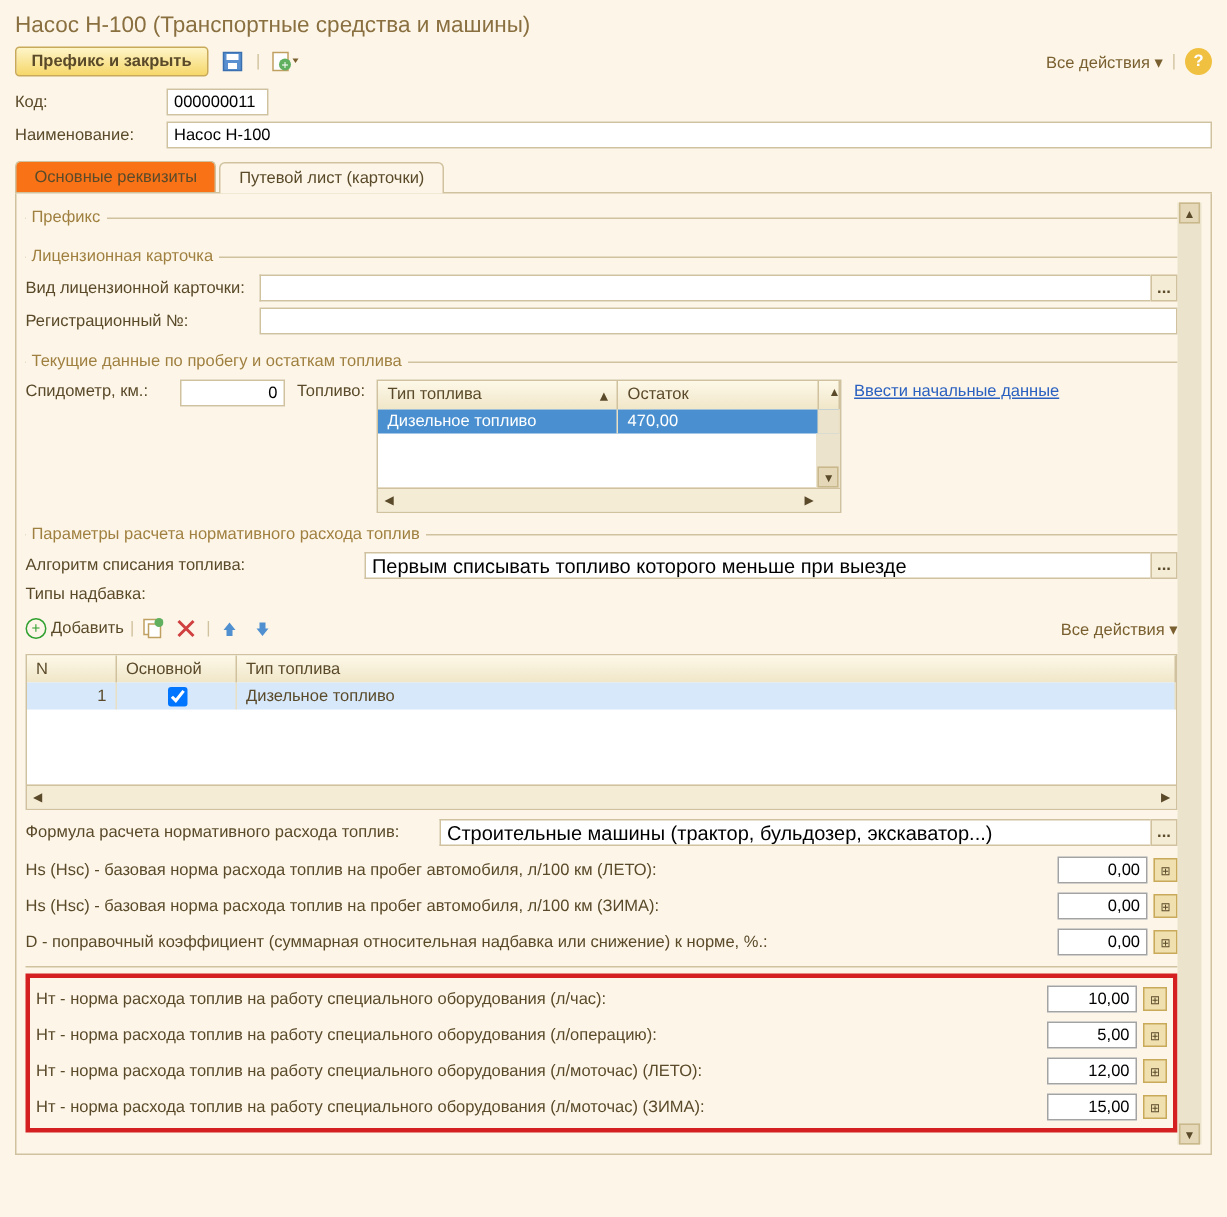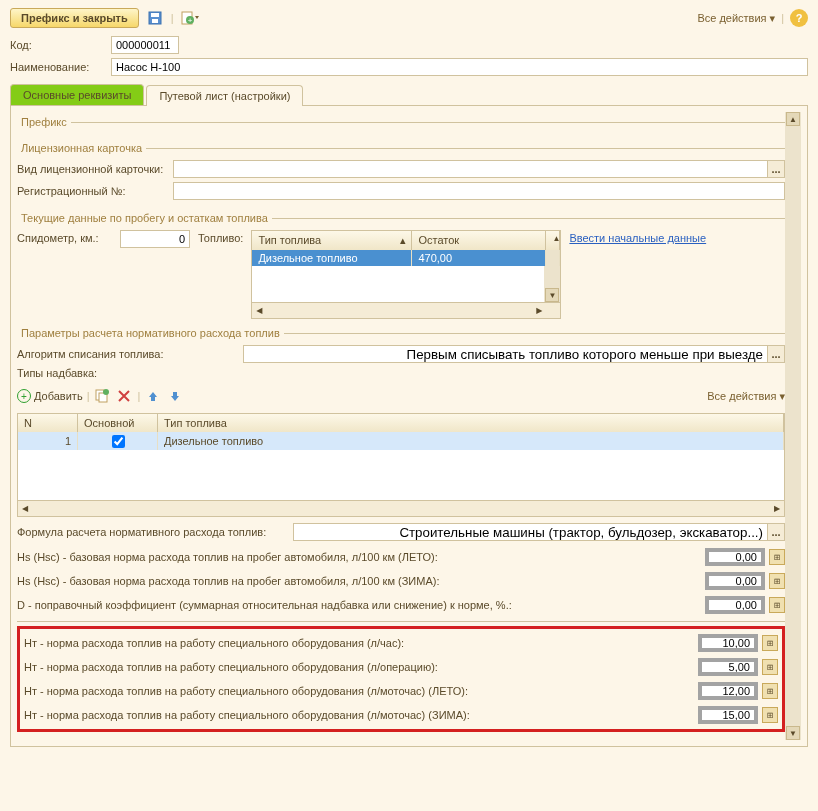--- a/index.html
+++ b/index.html
@@ -10,31 +10,31 @@
   .btn-main { background: linear-gradient(#fef5c8,#f6d76a); border: 1px solid #c9a95a; border-radius: 3px; padding: 3px 10px; font-weight: bold; color: #5a4a2a; cursor: pointer; font-size: 11px; }
   .icon-btn { width: 20px; height: 20px; display: inline-flex; align-items: center; justify-content: center; cursor: pointer; }
   .spacer { flex: 1; }
   .link-dd { color: #7a6030; cursor: pointer; }
   .help-circ { width: 18px; height: 18px; border-radius: 50%; background: #f0c040; color: #fff; display: inline-flex; align-items: center; justify-content: center; font-weight: bold; font-size: 11px; }
   .form-row { display: flex; align-items: center; gap: 6px; margin-bottom: 4px; }
   .label { color: #5a4a2a; min-width: 95px; }
   .input { border: 1px solid #d0c29e; background: #fff; padding: 2px 4px; font-size: 11px; height: 18px; }
   .input.wide { flex: 1; }
   .tabs { display: flex; margin-top: 8px; border-bottom: 1px solid #d0c29e; }
-  .tab { padding: 4px 12px; border: 1px solid #d0c29e; border-bottom: none; background: #84cc16; cursor: pointer; border-radius: 4px 4px 0 0; margin-right: 2px; }
+  .tab { padding: 4px 12px; border: 1px solid #d0c29e; border-bottom: none; background: #f97316; cursor: pointer; border-radius: 4px 4px 0 0; margin-right: 2px; }
   .tab.active { background: #fdf6e8; position: relative; top: 1px; }
   .content { border: 1px solid #d0c29e; border-top: none; padding: 6px; display: flex; }
   .main-col { flex: 1; }
   .scrollbar { width: 16px; background: #ece3cc; display: flex; flex-direction: column; align-items: center; justify-content: space-between; }
   .sb-btn { width: 14px; height: 14px; background: #e4d8b8; border: 1px solid #c9b88c; font-size: 8px; display:flex; align-items:center; justify-content:center; cursor:pointer; }
   fieldset { border: 1px solid #d0c29e; border-left: none; border-right: none; border-bottom: none; margin: 4px 0 8px 0; padding: 6px 0 0 0; }
   legend { color: #a08040; padding: 0 4px; margin-top: 38px; }
   .hint { color: #7a6030; line-height: 1.3; }
   .sel-input { display: flex; flex: 1; }
-  .sel-input input { flex: 1; border: 1px solid #d0c29e; border-right: none; padding: 2px 4px; height: 18px; text-align: right; }
+  .sel-input input { flex: 1; border: 1px solid #d0c29e; border-right: none; padding: 2px 4px; height: 18px; }
   .sel-input .dots { width: 18px; border: 1px solid #d0c29e; background: #f5ecd6; text-align: center; cursor: pointer; font-weight: bold; line-height: 16px; }
   .grid { border: 1px solid #d0c29e; background: #fff; }
   .grid-head { display: flex; background: linear-gradient(#fdf8e8,#f0e6c8); }
   .gh-cell { border-right: 1px solid #d0c29e; padding: 3px 6px; font-size: 11px; color: #5a4a2a; }
   .grid-body { }
   .grid-row { display: flex; }
   .grid-row.sel { background: #4a90d0; color: #fff; }
   .gb-cell { border-right: 1px solid #e8dfc4; padding: 2px 6px; font-size: 11px; }
   .hscroll { display: flex; background: #f5ecd6; border-top: 1px solid #d0c29e; height: 16px; align-items:center; }
   .hs-btn { width: 14px; text-align: center; cursor: pointer; font-size: 8px; }
@@ -44,30 +44,31 @@
   .tbl-head { display: flex; background: linear-gradient(#fdf8e8,#f0e6c8); }
   .th { border-right: 1px solid #d0c29e; padding: 3px 6px; }
   .tbl-body .tr { display: flex; background: #d6e8fa; }
   .td { border-right: 1px solid #e8dfc4; padding: 2px 6px; height: 18px; display:flex; align-items:center; }
   .toolbar2 { display: flex; align-items: center; gap: 4px; padding: 4px 0; }
   .add-btn { display: inline-flex; align-items: center; gap: 3px; cursor: pointer; color: #5a4a2a; }
   .ic-sq { width: 14px; height: 14px; display:inline-flex; align-items:center; justify-content:center; font-size:10px; }
   .mini-ic { width: 18px; height: 18px; cursor: pointer; display:inline-flex; align-items:center; justify-content:center; }
   .param-row { display: flex; align-items: center; padding: 3px 0; gap: 4px; }
   .param-label { flex: 1; color: #5a4a2a; }
-  .param-input { width: 60px; text-align: right; border: 4px solid #a3a3a3; padding: 2px 4px; height: 18px; font-size:11px; }
+  .param-input { width: 60px; text-align: right; border: 1px solid #a3a3a3; padding: 2px 4px; height: 18px; font-size:11px; }
   .calc-ic { width: 16px; height: 16px; background: #f0e0b0; border: 1px solid #c9a95a; display:inline-flex; align-items:center; justify-content:center; font-size:8px; cursor:pointer; }
   .redbox { border: 3px solid #d42020; padding: 2px 4px; margin-top: 2px; }
   .sep { border-top: 1px solid #d0c29e; margin: 4px 0; }
   svg { display: block; }
 </style>
 </head>
 <body>
 
 <div class="page">
+  <div class="title">Насос Н-100 (Транспортные средства и машины)</div>
 
   <div class="toolbar">
     <button class="btn-main">Префикс и закрыть</button>
     <span class="icon-btn">
       <svg width="16" height="16">
           <rect x="2" y="2" width="12" height="12" fill="#5a90d0" stroke="#3a70b0"></rect>
           <rect x="4" y="3" width="8" height="4" fill="#fff"></rect>
           <rect x="5" y="9" width="6" height="4" fill="#fff"></rect>
         </svg>
     </span>
@@ -90,21 +91,21 @@
     <span class="label">Код:</span>
     <input class="input" style="width: 68px;" value="000000011">
   </div>
   <div class="form-row">
     <span class="label">Наименование:</span>
     <input class="input wide" value="Насос Н-100" style="">
   </div>
 
   <div class="tabs">
     <div class="tab">Основные реквизиты</div>
-    <div class="tab active">Путевой лист (настройки)</div>
+    <div class="tab active">Путевой лист (карточки)</div>
   </div>
 
   <div class="content">
     <div class="main-col">
 
       <fieldset>
         <legend>Префикс</legend>
       </fieldset>
 
       <fieldset>

